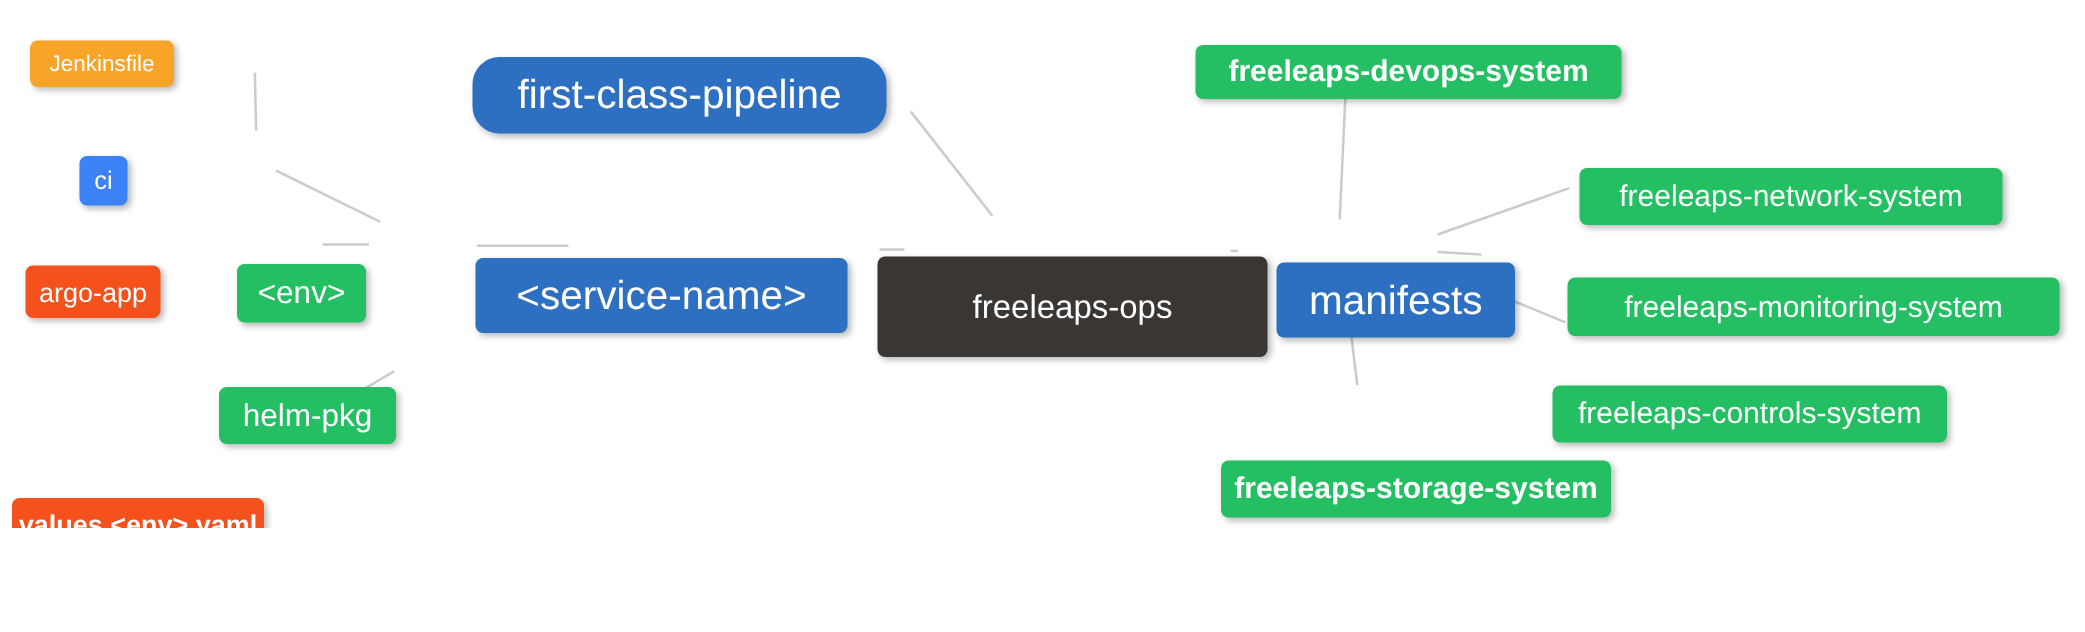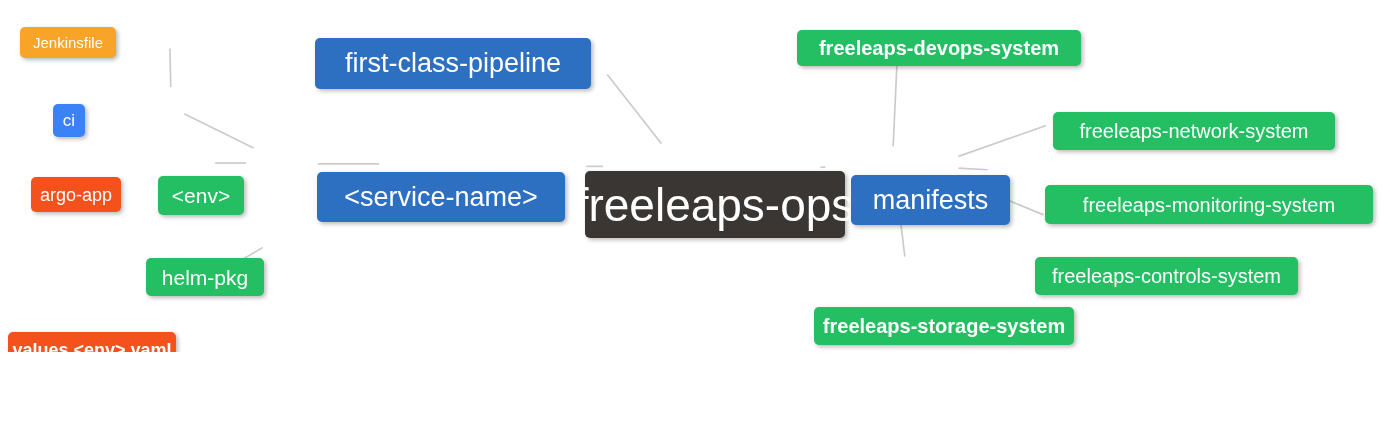--- a/index.html
+++ b/index.html
@@ -54,27 +54,27 @@
       <line x1="845" y1="200" x2="851" y2="200" stroke="#cbcbcb" stroke-width="2"></line>
       <line x1="932" y1="175" x2="937" y2="66" stroke="#cbcbcb" stroke-width="2"></line>
       <line x1="1010" y1="187" x2="1115" y2="150" stroke="#cbcbcb" stroke-width="2"></line>
       <line x1="1010" y1="201" x2="1045" y2="203" stroke="#cbcbcb" stroke-width="2"></line>
       <line x1="1010" y1="215" x2="1112" y2="257" stroke="#cbcbcb" stroke-width="2"></line>
       <line x1="936" y1="225" x2="946" y2="307" stroke="#cbcbcb" stroke-width="2"></line>
     </svg>
   <div id="nodes">
       <div class="node" style="left: 20px; top: 27px; width: 96px; height: 31px; font-size: 15px; background: rgb(247, 164, 40);">Jenkinsfile</div>
       <div class="node" style="left: 53px; top: 104px; width: 32px; height: 33px; font-size: 17px; background: #3b82f6;">ci</div>
-      <div class="node" style="left: 31px; top: 177px; width: 90px; height: 35px; font-size: 18px; background: rgb(245, 81, 29);">argo-app</div>
+      <div class="node" style="left: 17px; top: 177px; width: 90px; height: 35px; font-size: 18px; background: rgb(245, 81, 29);">argo-app</div>
       <div class="node" style="left: 158px; top: 176px; width: 86px; height: 39px; font-size: 21px; background: rgb(35, 191, 98);">&lt;env&gt;</div>
       <div class="node" style="left: 146px; top: 258px; width: 118px; height: 38px; font-size: 21px; background: rgb(35, 191, 98);">helm-pkg</div>
       <div class="node" style="left: 8px; top: 332px; width: 168px; height: 35px; font-size: 18px; background: rgb(245, 81, 29); font-weight: bold;">values.&lt;env&gt;.yaml</div>
-      <div class="node" style="left: 315px; top: 38px; width: 276px; height: 51px; font-size: 27px; background: rgb(45, 111, 193);">first-class-pipeline</div>
+      <div class="node" style="left: 315px; top: 38px; width: 276px; height: 51px; font-size: 27px; background: rgb(45, 111, 193); border-radius: 18px;">first-class-pipeline</div>
       <div class="node" style="left: 317px; top: 172px; width: 248px; height: 50px; font-size: 27px; background: rgb(45, 111, 193);">&lt;service-name&gt;</div>
-      <div class="node" style="left: 585px; top: 171px; width: 260px; height: 67px; font-size: 46px; background: rgb(58, 54, 51);">freeleaps-ops</div>
+      <div class="node" style="left: 585px; top: 171px; width: 260px; height: 67px; font-size: 22px; background: rgb(58, 54, 51);">freeleaps-ops</div>
       <div class="node" style="left: 851px; top: 175px; width: 159px; height: 50px; font-size: 27px; background: rgb(45, 111, 193);">manifests</div>
       <div class="node" style="left: 797px; top: 30px; width: 284px; height: 36px; font-size: 20px; background: rgb(35, 191, 98); font-weight: bold;">freeleaps-devops-system</div>
       <div class="node" style="left: 1053px; top: 112px; width: 282px; height: 38px; font-size: 20px; background: rgb(35, 191, 98); text-align: center;">freeleaps-network-system</div>
       <div class="node" style="left: 1045px; top: 185px; width: 328px; height: 39px; font-size: 20px; background: rgb(35, 191, 98);">freeleaps-monitoring-system</div>
       <div class="node" style="left: 1035px; top: 257px; width: 263px; height: 38px; font-size: 20px; background: rgb(35, 191, 98);">freeleaps-controls-system</div>
       <div class="node" style="left: 814px; top: 307px; width: 260px; height: 38px; font-size: 20px; background: rgb(35, 191, 98); font-weight: bold;">freeleaps-storage-system</div>
     </div>
 </div>
 
 </body></html>

